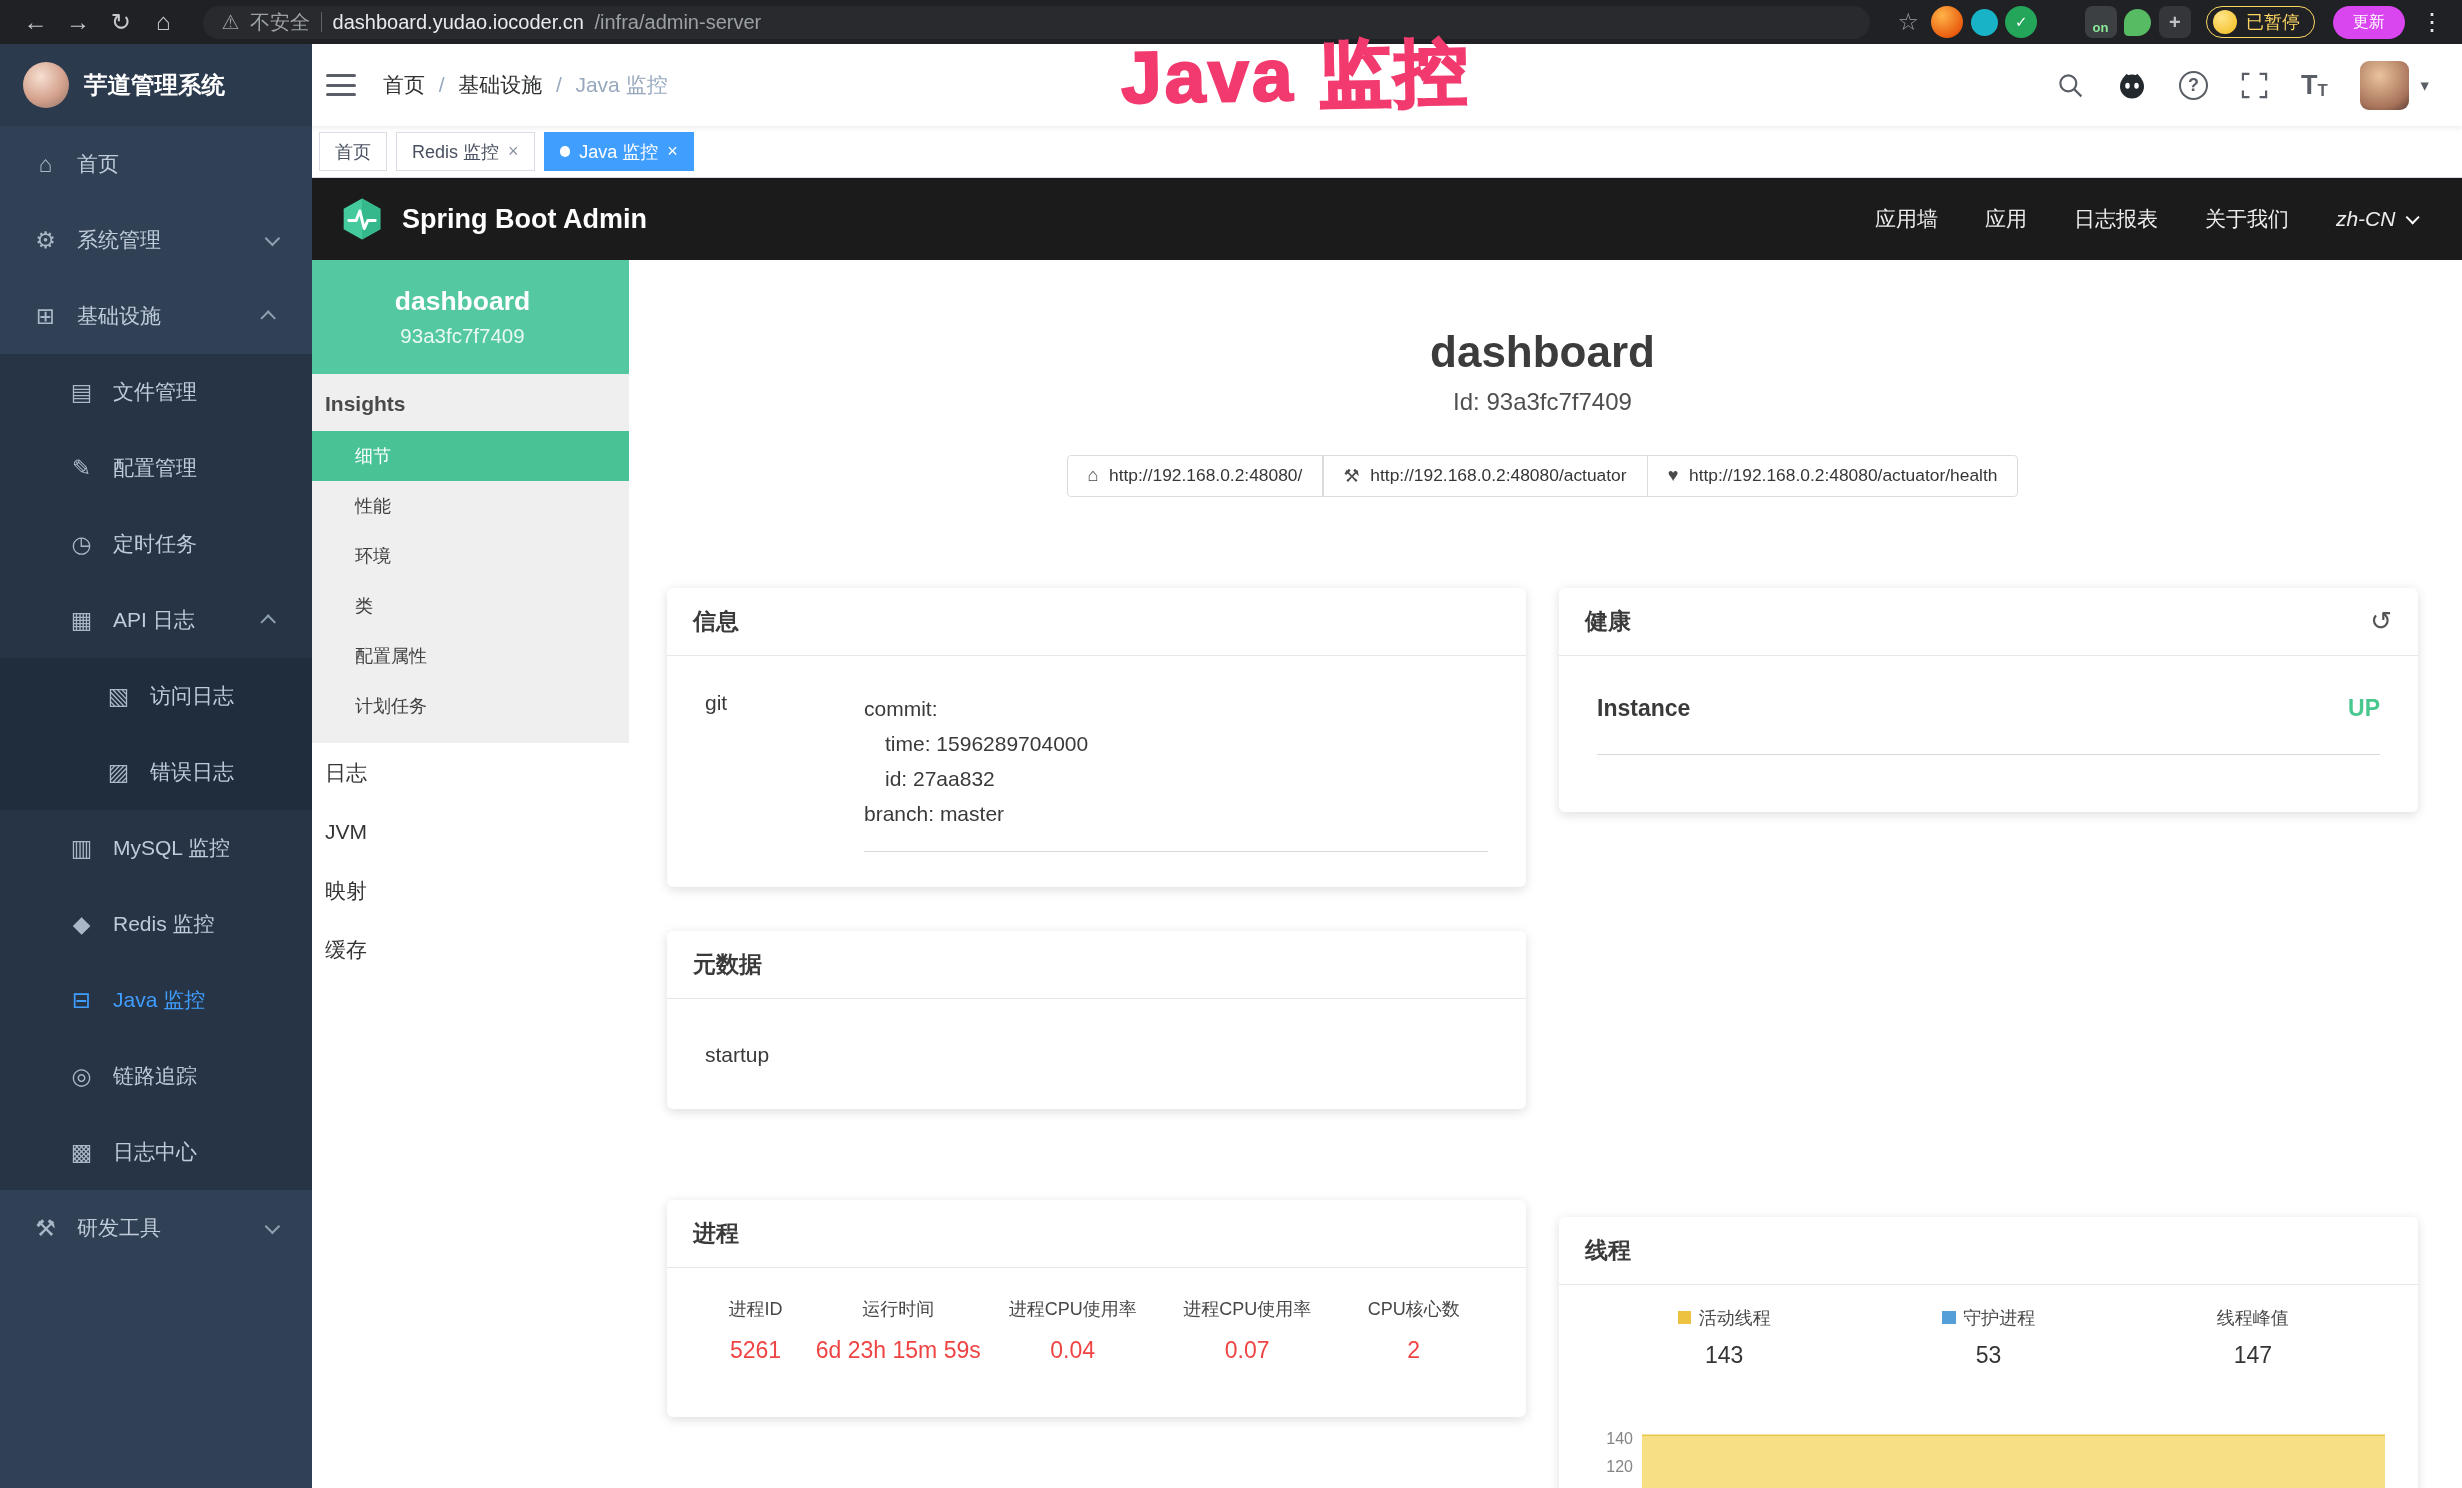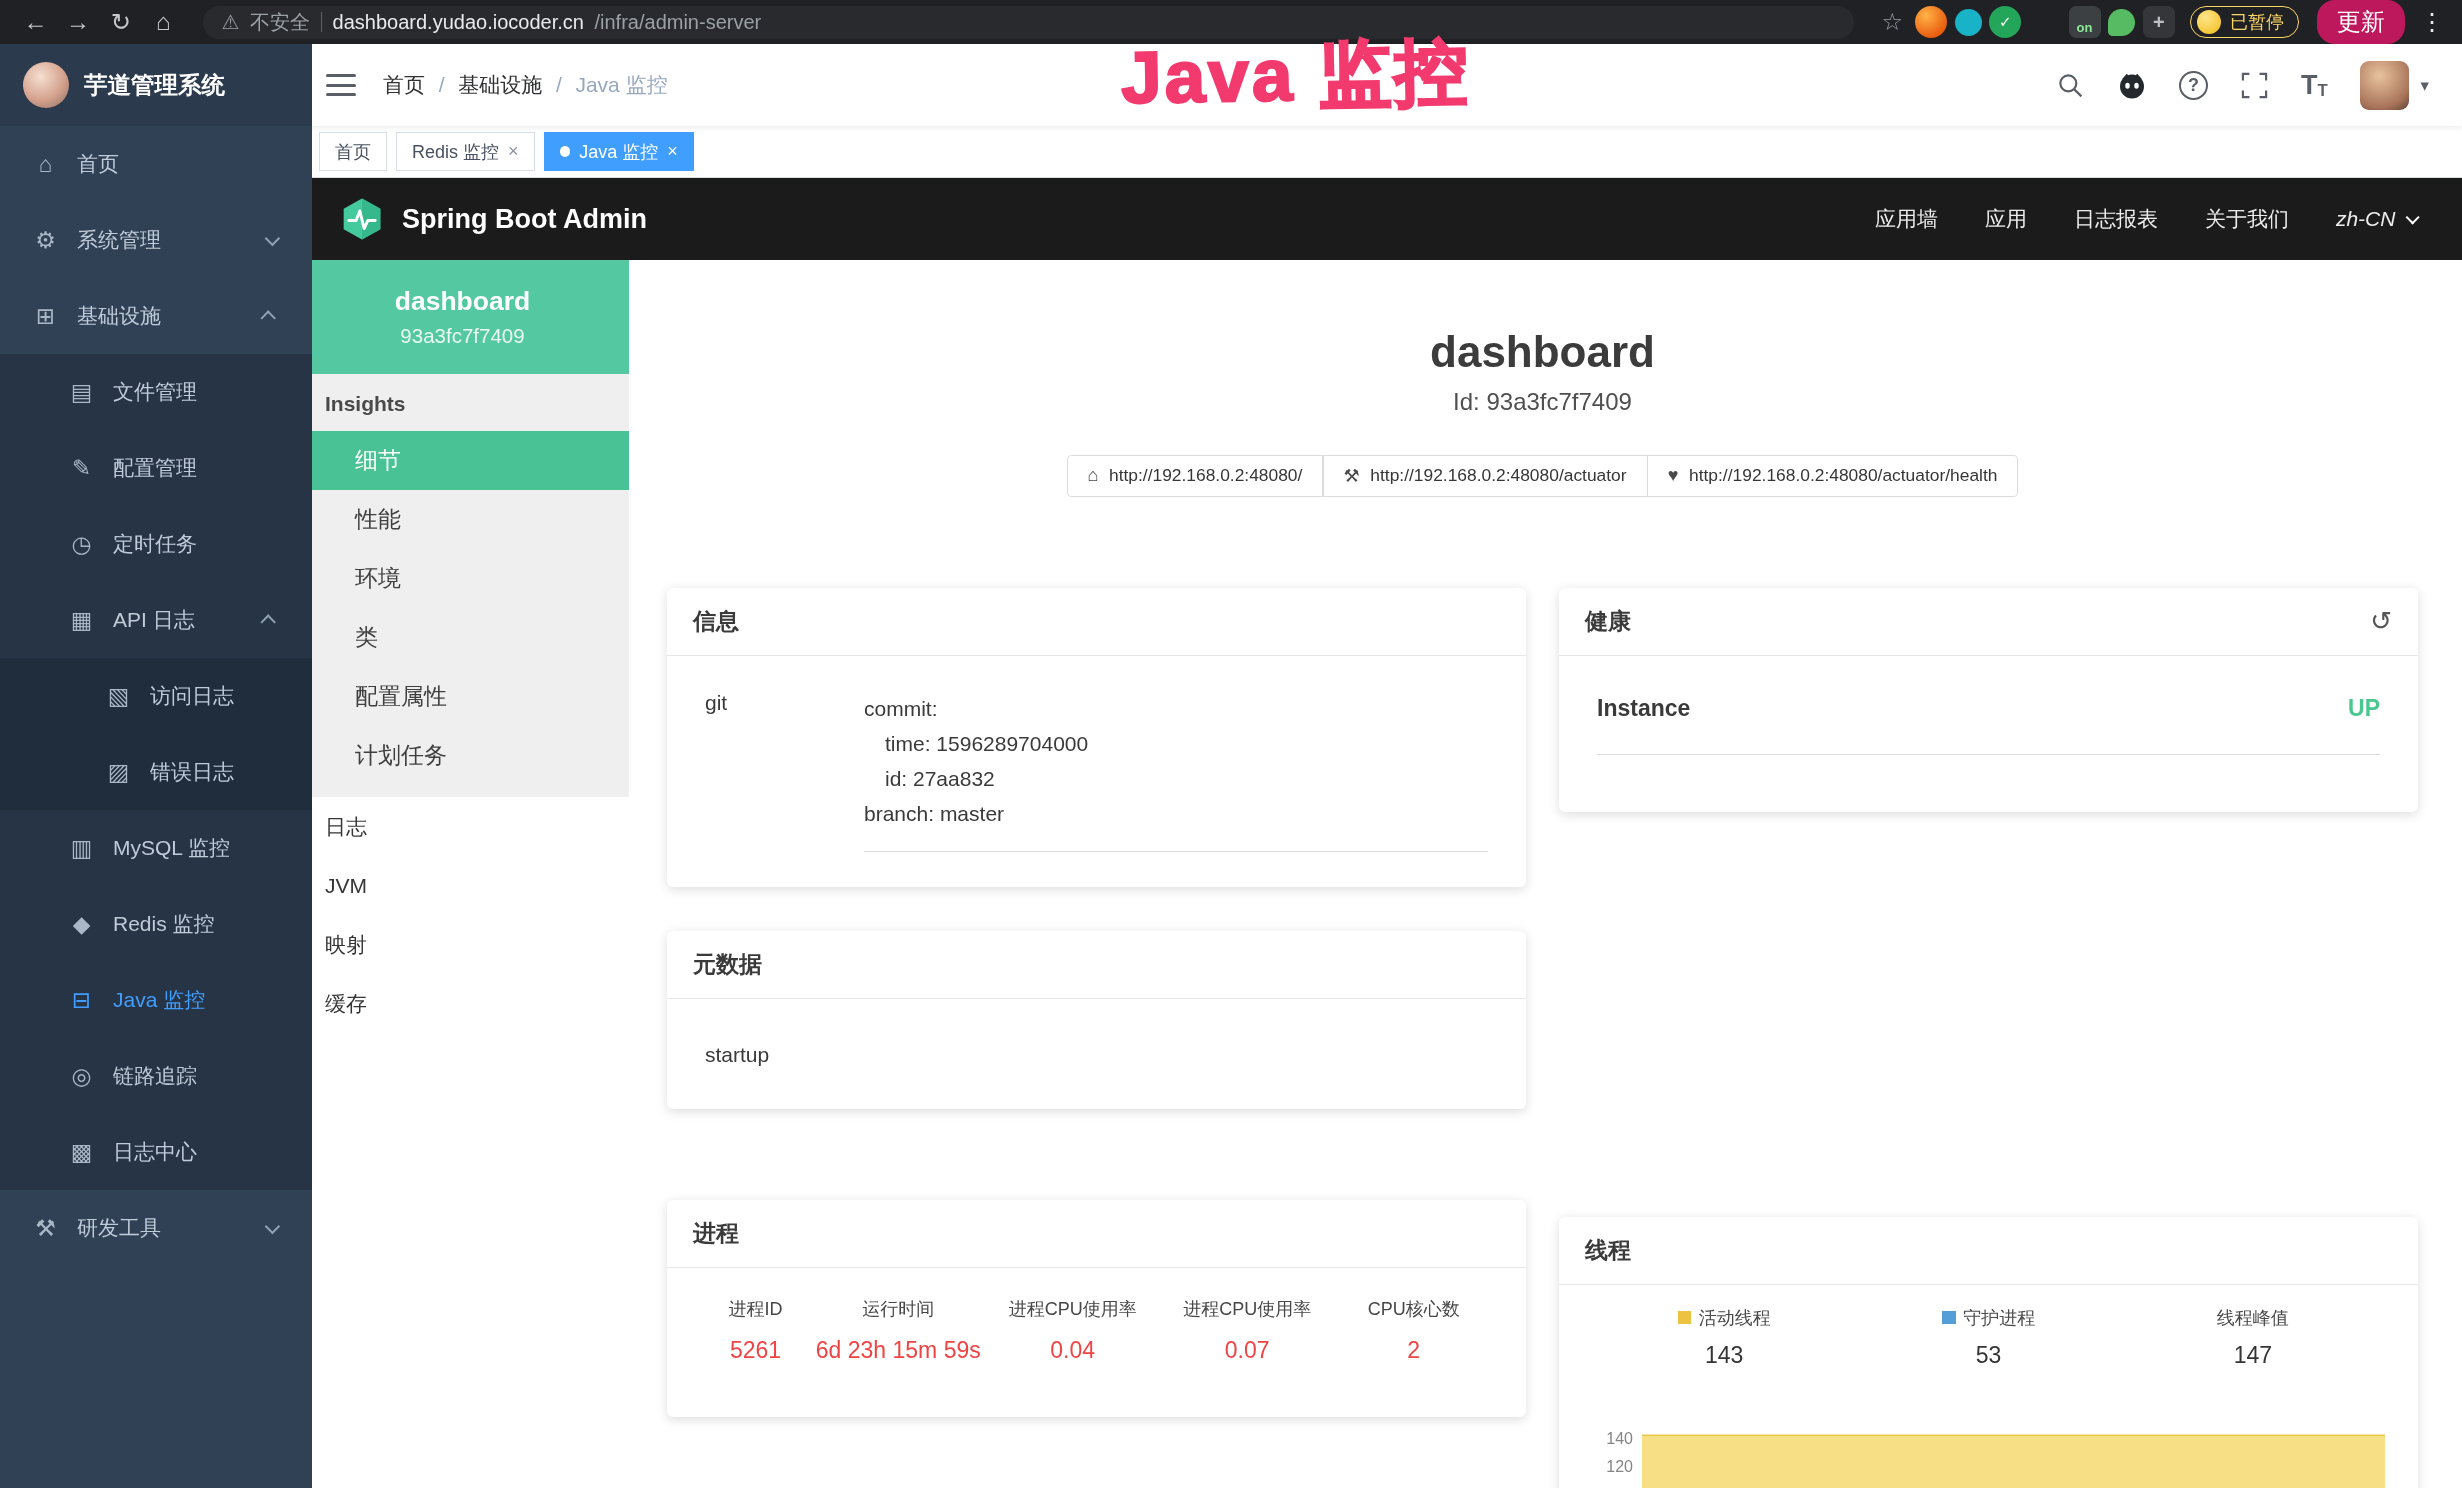--- a/index.html
+++ b/index.html
@@ -20,21 +20,21 @@
   .ext.fox { border-radius:50%; background:radial-gradient(circle at 35% 30%, #ffb347, #e8590c 75%); }
   .ext.drop { border-radius:50%; width:27px; height:27px; background:#18b3c7; }
   .ext.ycir { border-radius:50%; background:#23a55a; }
   .ext.grid { background:transparent; }
   .ext.onbox { background:#3c4043; color:#8ce99a; font-size:13px; align-items:flex-end; padding-bottom:3px; }
   .ext.leaf { border-radius:50% 50% 50% 4.6px; width:27px; height:27px; background:#57bb63; }
   .ext.pin { background:#35363a; color:#bdc1c6; font-size:20px; }
   .pause { display:flex; align-items:center; gap:9px; border:1.5px solid #fdd663; border-radius:20px; padding:3px 13.7px 3px 6px; margin-left:7.6px; }
   .face { width:24px; height:24px; border-radius:50%; background:radial-gradient(circle at 35% 30%, #ffe58a, #f4c430 80%); }
   .pause span { color:#fdd663; font-size:18px; }
-  .update { margin-left:10.6px; background:#be185d; color:#fff; border-radius:18px; padding:6px 20px; font-size:24px; }
+  .update { margin-left:10.6px; background:#d946ef; color:#fff; border-radius:18px; padding:6px 20px; font-size:16px; }
   .dots { color:#e8eaed; font-size:24px; margin-left:7.6px; }
 
   
   .sidebar { position:absolute; top:44px; left:0; bottom:0; width:312px; background:#304156; color:#bfcbd9; z-index:3; }
   .logo { height:82px; display:flex; align-items:center; gap:15px; padding:0 23px; background:#2b3a4d; }
   .logo-img { width:46px; height:46px; border-radius:50%; background:radial-gradient(circle at 38% 32%, #f6dfd0, #d4a28e 55%, #8d6e63); flex:0 0 auto; }
   .logo-title { color:#fff; font-size:23.5px; font-weight:700; white-space:nowrap; }
   .mi { position:relative; height:76px; display:flex; align-items:center; gap:18px; font-size:21px; cursor:pointer; white-space:nowrap; }
   .mi .ic { font-size:23px; width:27px; text-align:center; color:#aab7c6; }
   .lv1 { padding-left:32px; }
@@ -77,21 +77,21 @@
   .lang { display:flex; align-items:center; gap:10.6px;font-style:italic; }
   .chev-w { width:10px; height:10px; border-right:2.3px solid #fff; border-bottom:2.3px solid #fff; transform:rotate(45deg) translateY(-2.3px); }
 
   .sba-body { flex:1; display:flex; min-height:0; }
   .sba-side { width:333px; background:#fff; flex:0 0 auto; }
   .inst { height:114px; background:#54c8a0; color:#fff; display:flex; flex-direction:column; align-items:center; justify-content:center; gap:7.6px; cursor:pointer; }
   .inst-name { font-size:26.5px; font-weight:700; }
   .inst-id { font-size:20.5px; opacity:.88; }
   .sgroup { background:#efefef; padding:18px 0 12px; }
   .sg-title { font-size:21px; font-weight:700; color:#4a4a4a; padding:0 0 15px 29px; }
-  .sitem { height:59px; display:flex; align-items:center; padding-left:59px; font-size:23px; color:#3f3f3f; cursor:pointer; }
+  .sitem { height:50px; display:flex; align-items:center; padding-left:59px; font-size:18px; color:#3f3f3f; cursor:pointer; }
   .sitem.active { background:#49c295; color:#fff; }
   .nitem { height:59px; display:flex; align-items:center; padding-left:29px; font-size:21px; color:#353535; cursor:pointer; }
 
   .sba-main { flex:1; min-width:0; padding:67px 44px 0 38px; overflow:hidden; background:#fff; }
   .hero { text-align:center; }
   .hero-title { font-size:44px; font-weight:700; color:#3c3c3c; }
   .hero-sub { font-size:24px; color:#4f4f4f; margin-top:10.6px; }
   .linkrow { display:flex; justify-content:center; margin-top:39px; }
   .linkbtn { display:flex; align-items:center; gap:10.6px; height:42px; padding:0 20px; border:0.8px solid #dbdbdb; font-size:17.4px; color:#363636; background:#fff; cursor:pointer; white-space:nowrap; }
   .linkbtn + .linkbtn { margin-left:-0.8px; }

